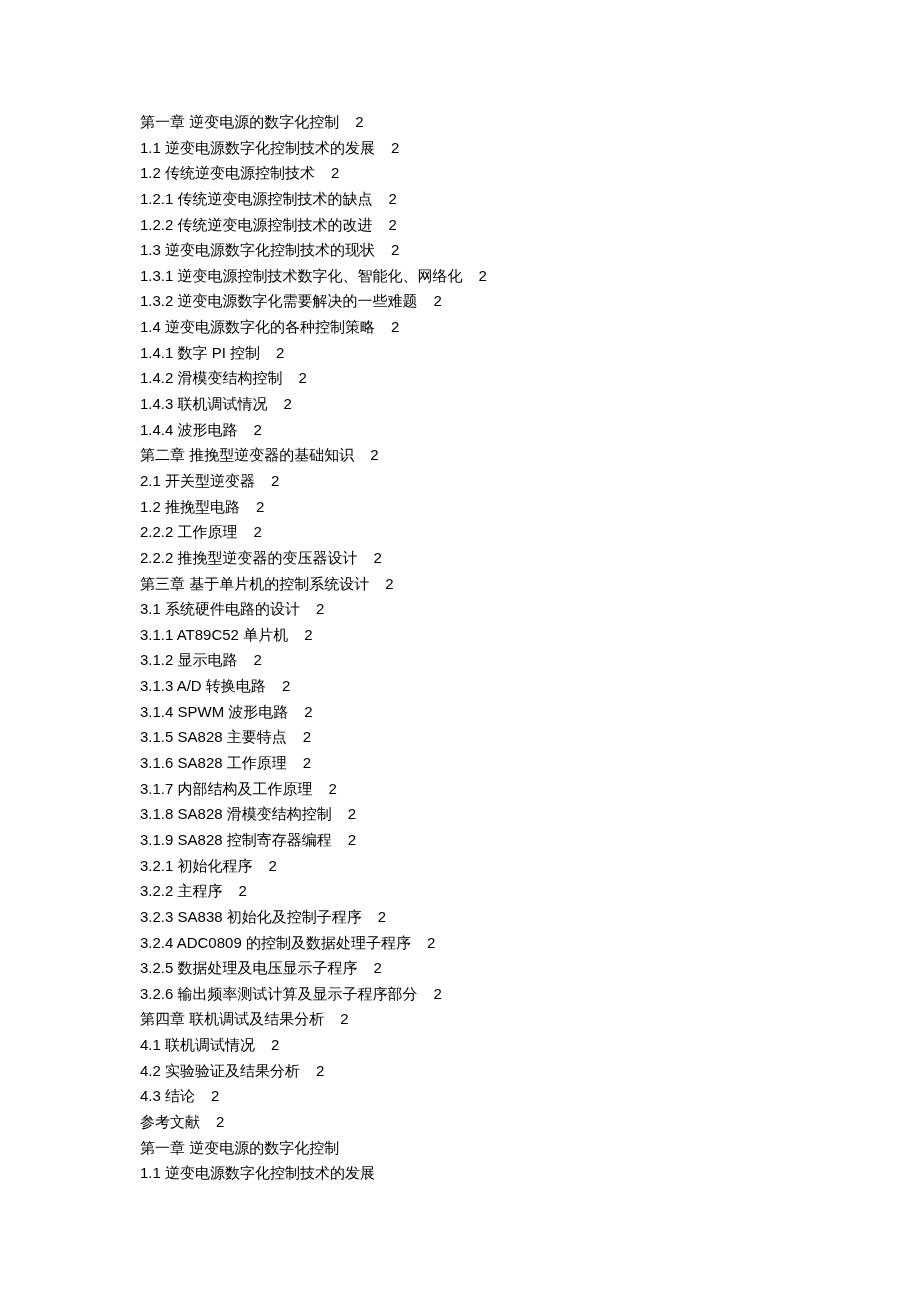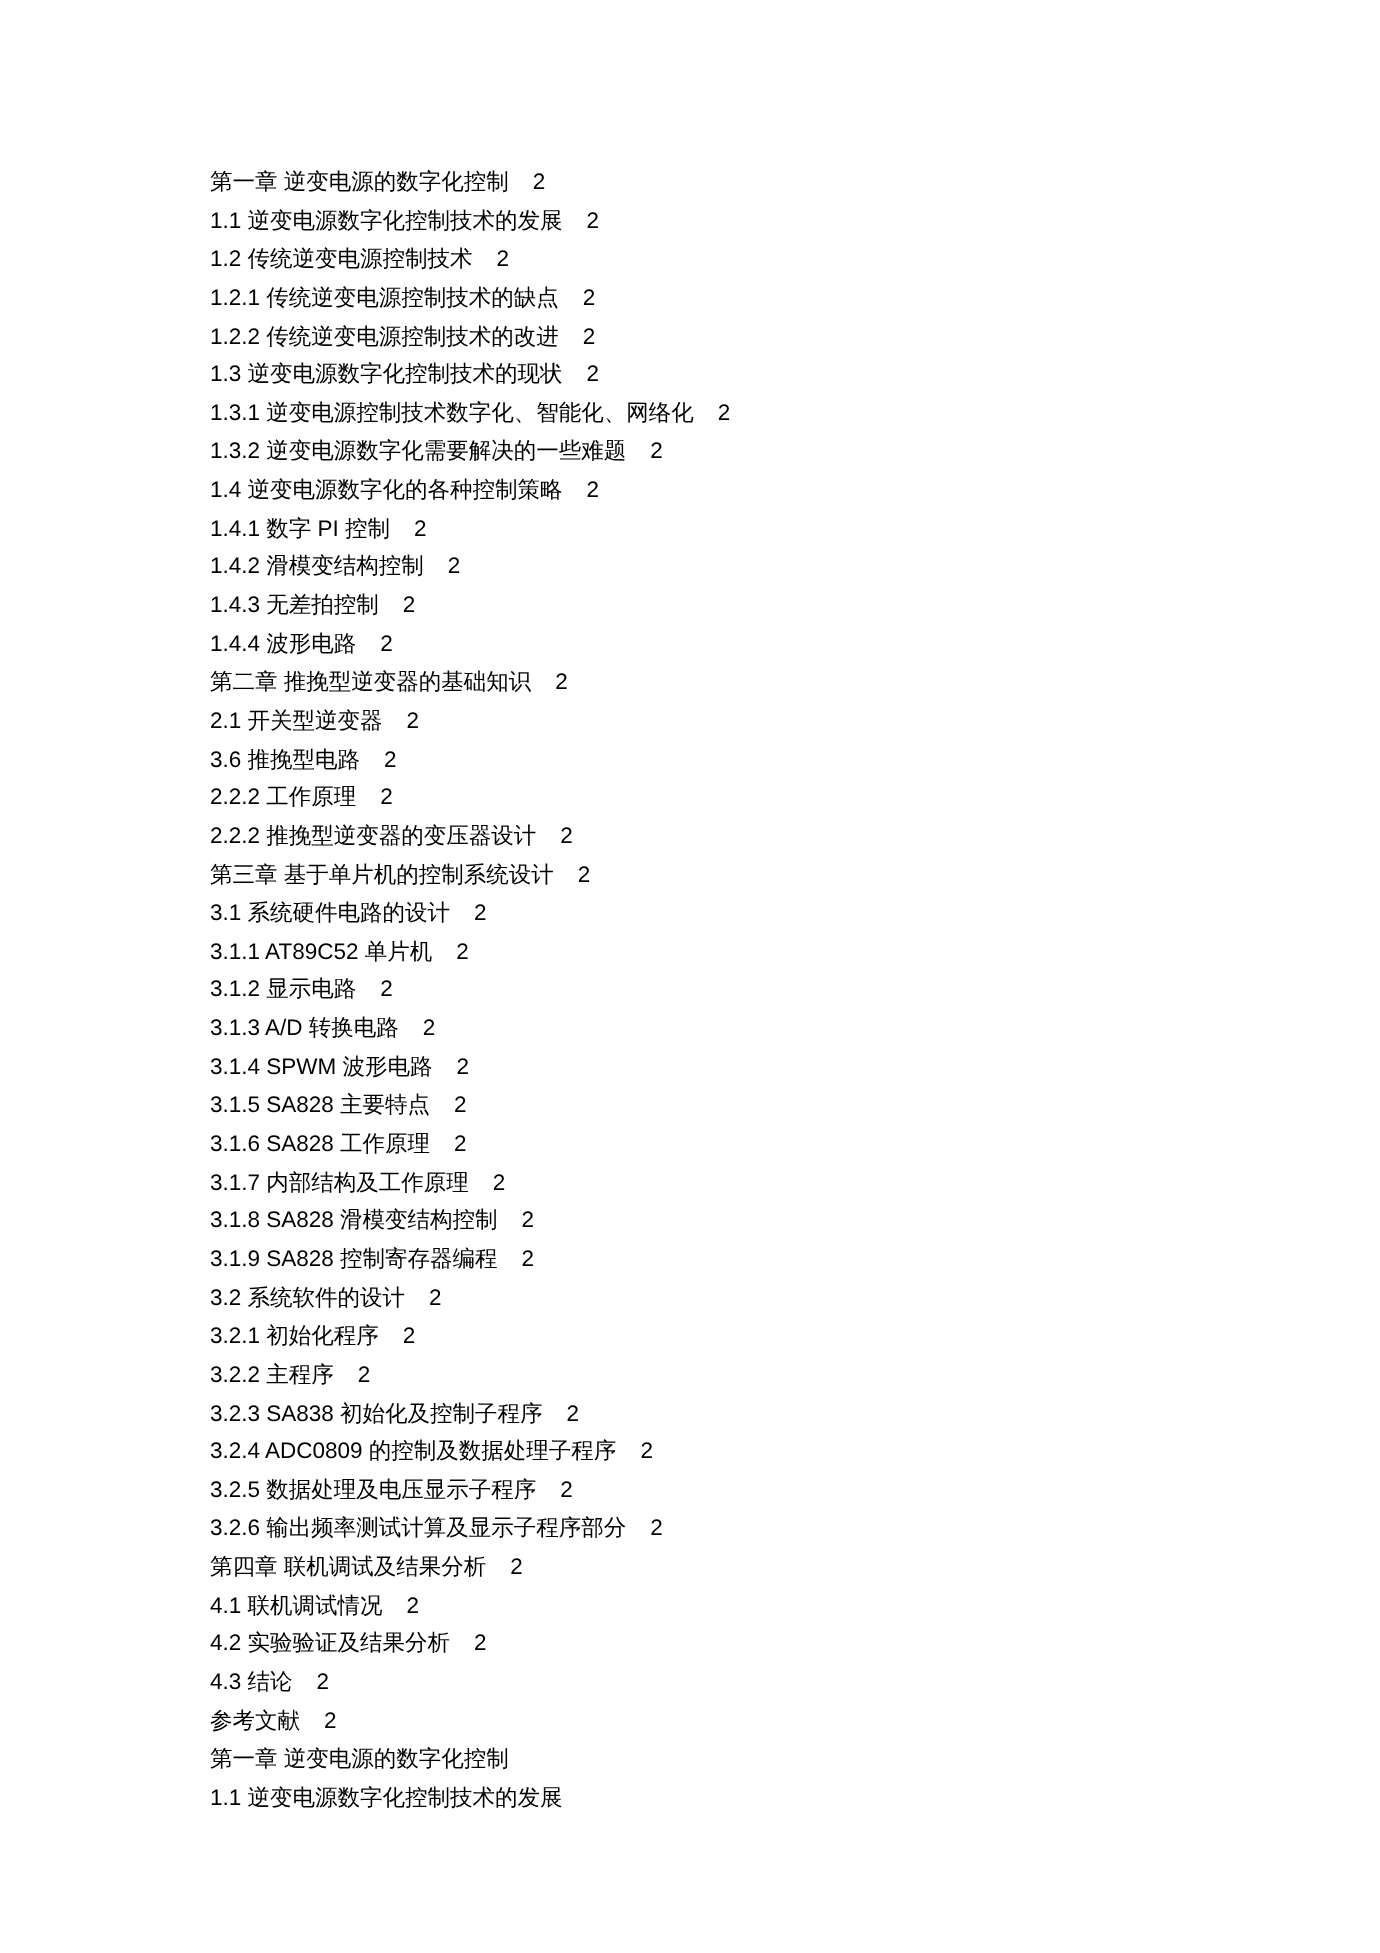--- a/index.html
+++ b/index.html
@@ -40,39 +40,38 @@
     <div class="toc-line"><span class="toc-title">1.1 逆变电源数字化控制技术的发展</span><span class="toc-page">2</span></div>
     <div class="toc-line"><span class="toc-title">1.2 传统逆变电源控制技术</span><span class="toc-page">2</span></div>
     <div class="toc-line"><span class="toc-title">1.2.1 传统逆变电源控制技术的缺点</span><span class="toc-page">2</span></div>
     <div class="toc-line"><span class="toc-title">1.2.2 传统逆变电源控制技术的改进</span><span class="toc-page">2</span></div>
     <div class="toc-line"><span class="toc-title">1.3 逆变电源数字化控制技术的现状</span><span class="toc-page">2</span></div>
     <div class="toc-line"><span class="toc-title">1.3.1 逆变电源控制技术数字化、智能化、网络化</span><span class="toc-page">2</span></div>
     <div class="toc-line"><span class="toc-title">1.3.2 逆变电源数字化需要解决的一些难题</span><span class="toc-page">2</span></div>
     <div class="toc-line"><span class="toc-title">1.4 逆变电源数字化的各种控制策略</span><span class="toc-page">2</span></div>
     <div class="toc-line"><span class="toc-title">1.4.1 数字 PI 控制</span><span class="toc-page">2</span></div>
     <div class="toc-line"><span class="toc-title">1.4.2 滑模变结构控制</span><span class="toc-page">2</span></div>
-    <div class="toc-line"><span class="toc-title">1.4.3 无差拍控制</span><span class="toc-page">2</span></div>
+    <div class="toc-line"><span class="toc-title">1.4.3 联机调试情况</span><span class="toc-page">2</span></div>
     <div class="toc-line"><span class="toc-title">1.4.4 波形电路</span><span class="toc-page">2</span></div>
     <div class="toc-line"><span class="toc-title">第二章 推挽型逆变器的基础知识</span><span class="toc-page">2</span></div>
     <div class="toc-line"><span class="toc-title">2.1 开关型逆变器</span><span class="toc-page">2</span></div>
-    <div class="toc-line"><span class="toc-title">3.6 推挽型电路</span><span class="toc-page">2</span></div>
+    <div class="toc-line"><span class="toc-title">1.2 推挽型电路</span><span class="toc-page">2</span></div>
     <div class="toc-line"><span class="toc-title">2.2.2 工作原理</span><span class="toc-page">2</span></div>
     <div class="toc-line"><span class="toc-title">2.2.2 推挽型逆变器的变压器设计</span><span class="toc-page">2</span></div>
     <div class="toc-line"><span class="toc-title">第三章 基于单片机的控制系统设计</span><span class="toc-page">2</span></div>
     <div class="toc-line"><span class="toc-title">3.1 系统硬件电路的设计</span><span class="toc-page">2</span></div>
     <div class="toc-line"><span class="toc-title">3.1.1  AT89C52 单片机</span><span class="toc-page">2</span></div>
     <div class="toc-line"><span class="toc-title">3.1.2 显示电路</span><span class="toc-page">2</span></div>
     <div class="toc-line"><span class="toc-title">3.1.3 A/D 转换电路</span><span class="toc-page">2</span></div>
     <div class="toc-line"><span class="toc-title">3.1.4 SPWM 波形电路</span><span class="toc-page">2</span></div>
     <div class="toc-line"><span class="toc-title">3.1.5 SA828 主要特点</span><span class="toc-page">2</span></div>
     <div class="toc-line"><span class="toc-title">3.1.6 SA828 工作原理</span><span class="toc-page">2</span></div>
     <div class="toc-line"><span class="toc-title">3.1.7 内部结构及工作原理</span><span class="toc-page">2</span></div>
     <div class="toc-line"><span class="toc-title">3.1.8 SA828 滑模变结构控制</span><span class="toc-page">2</span></div>
     <div class="toc-line"><span class="toc-title">3.1.9 SA828 控制寄存器编程</span><span class="toc-page">2</span></div>
-    <div class="toc-line"><span class="toc-title">3.2 系统软件的设计</span><span class="toc-page">2</span></div>
     <div class="toc-line"><span class="toc-title">3.2.1 初始化程序</span><span class="toc-page">2</span></div>
     <div class="toc-line"><span class="toc-title">3.2.2 主程序</span><span class="toc-page">2</span></div>
     <div class="toc-line"><span class="toc-title">3.2.3 SA838 初始化及控制子程序</span><span class="toc-page">2</span></div>
     <div class="toc-line"><span class="toc-title">3.2.4 ADC0809 的控制及数据处理子程序</span><span class="toc-page">2</span></div>
     <div class="toc-line"><span class="toc-title">3.2.5 数据处理及电压显示子程序</span><span class="toc-page">2</span></div>
     <div class="toc-line"><span class="toc-title">3.2.6 输出频率测试计算及显示子程序部分</span><span class="toc-page">2</span></div>
     <div class="toc-line"><span class="toc-title">第四章    联机调试及结果分析</span><span class="toc-page">2</span></div>
     <div class="toc-line"><span class="toc-title">4.1 联机调试情况</span><span class="toc-page">2</span></div>
     <div class="toc-line"><span class="toc-title">4.2 实验验证及结果分析</span><span class="toc-page">2</span></div>
     <div class="toc-line"><span class="toc-title">4.3 结论</span><span class="toc-page">2</span></div>

